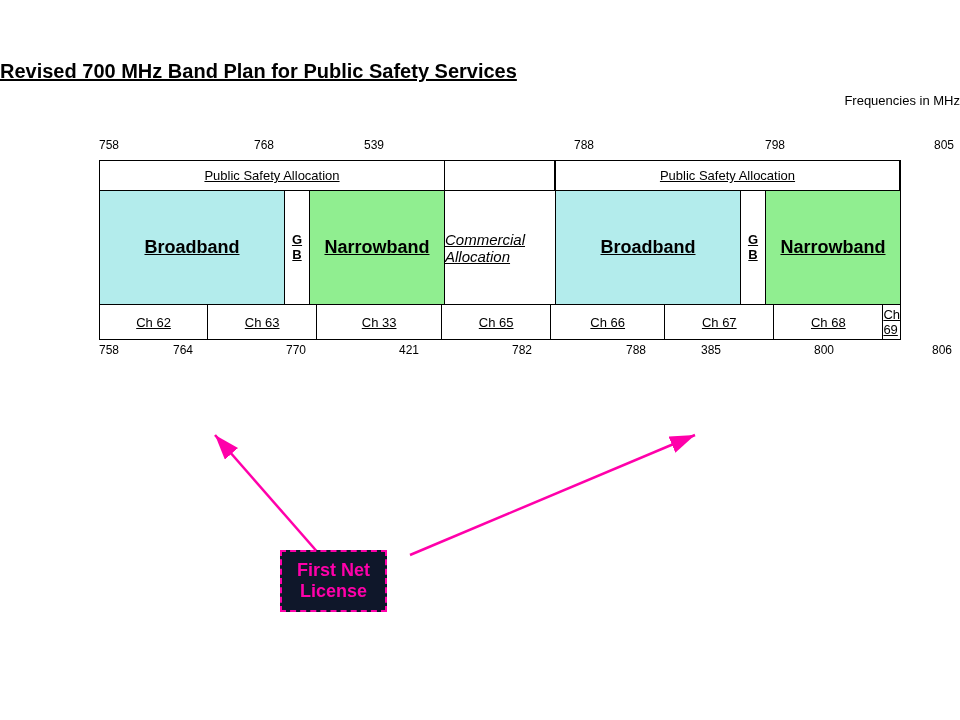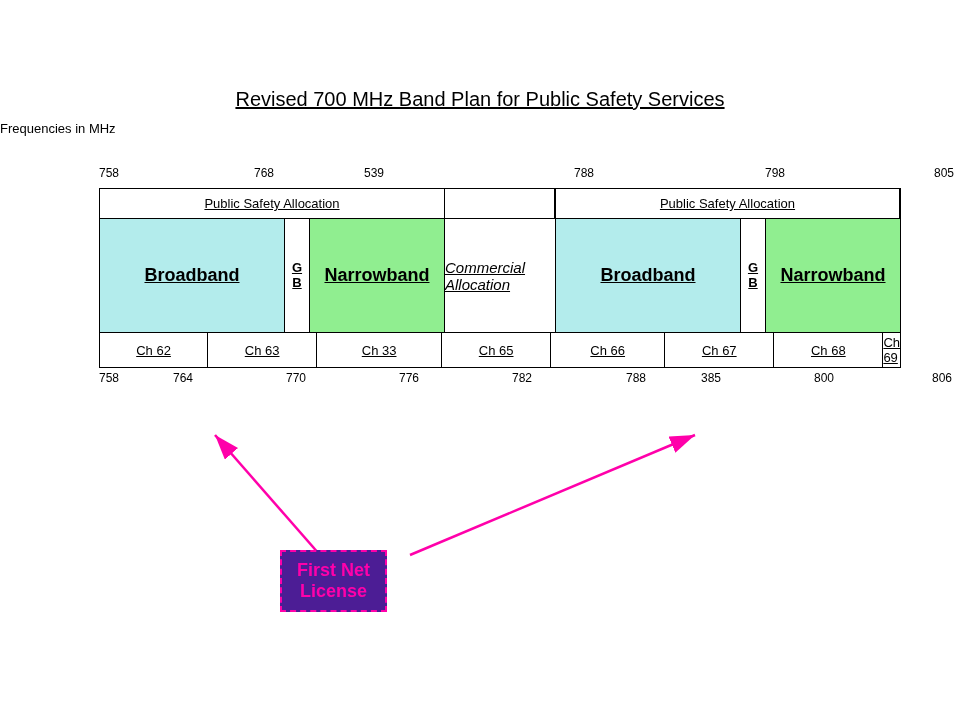--- a/index.html
+++ b/index.html
@@ -13,30 +13,29 @@
     }
 
     .page-container {
       width: 960px;
       height: 720px;
       position: relative;
       background: #fff;
     }
 
     .title {
-      text-align: center;
       font-size: 20px;
-      font-weight: normal;
+      font-weight: bold;
       text-decoration: underline;
-      padding-top: 88px;
+      padding-top: 60px;
       padding-bottom: 10px;
     }
 
     .subtitle {
-      text-align: left;
+      text-align: right;
       font-size: 13px;
       margin-bottom: 30px;
       font-style: normal;
     }
 
     .diagram-area {
       position: relative;
       margin: 0 auto;
       width: 802px;
       left: 20px;
@@ -234,21 +233,21 @@
     .firstnet-box {
       position: absolute;
       border: 2.5px dashed #ff00aa;
       padding: 8px 15px;
       text-align: center;
       font-size: 18px;
       font-weight: bold;
       color: #ff00aa;
       left: 280px;
       top: 550px;
-      background: #4c1d95;
+      background: #0f172a;
       z-index: 10;
     }
 
     .arrows-svg {
       position: absolute;
       top: 0;
       left: 0;
       width: 960px;
       height: 720px;
       pointer-events: none;
@@ -310,21 +309,21 @@
         <div class="ch-cell" style="width:110px">Ch 68</div>
         <div class="ch-cell" style="flex:1">Ch 69</div>
       </div>
 
     </div>
 
     <div class="bottom-labels">
       <span class="bottom-label" style="left:0px">758</span>
       <span class="bottom-label" style="left:74px">764</span>
       <span class="bottom-label" style="left:187px">770</span>
-      <span class="bottom-label" style="left:300px">776</span>
+      <span class="bottom-label" style="left:300px">421</span>
       <span class="bottom-label" style="left:413px">782</span>
       <span class="bottom-label" style="left:527px">788</span>
       <span class="bottom-label" style="left:602px">385</span>
       <span class="bottom-label" style="left:715px">800</span>
       <span class="bottom-label" style="left:833px">806</span>
     </div>
 
   </div>
 
   <div class="firstnet-box">

